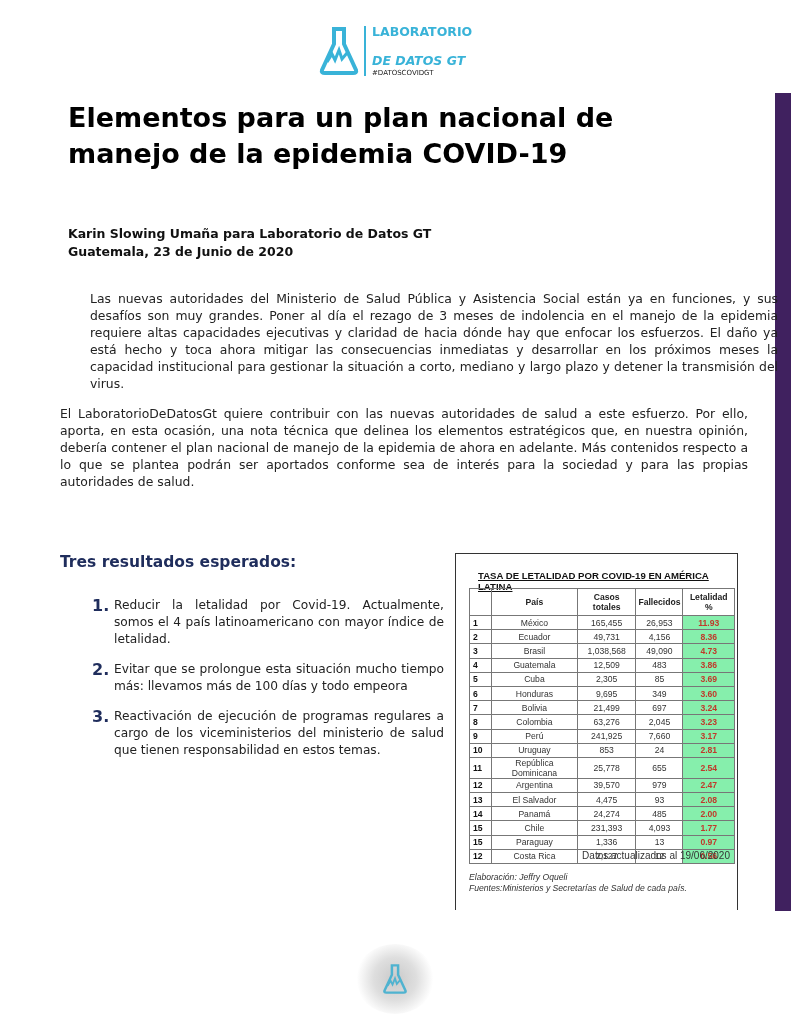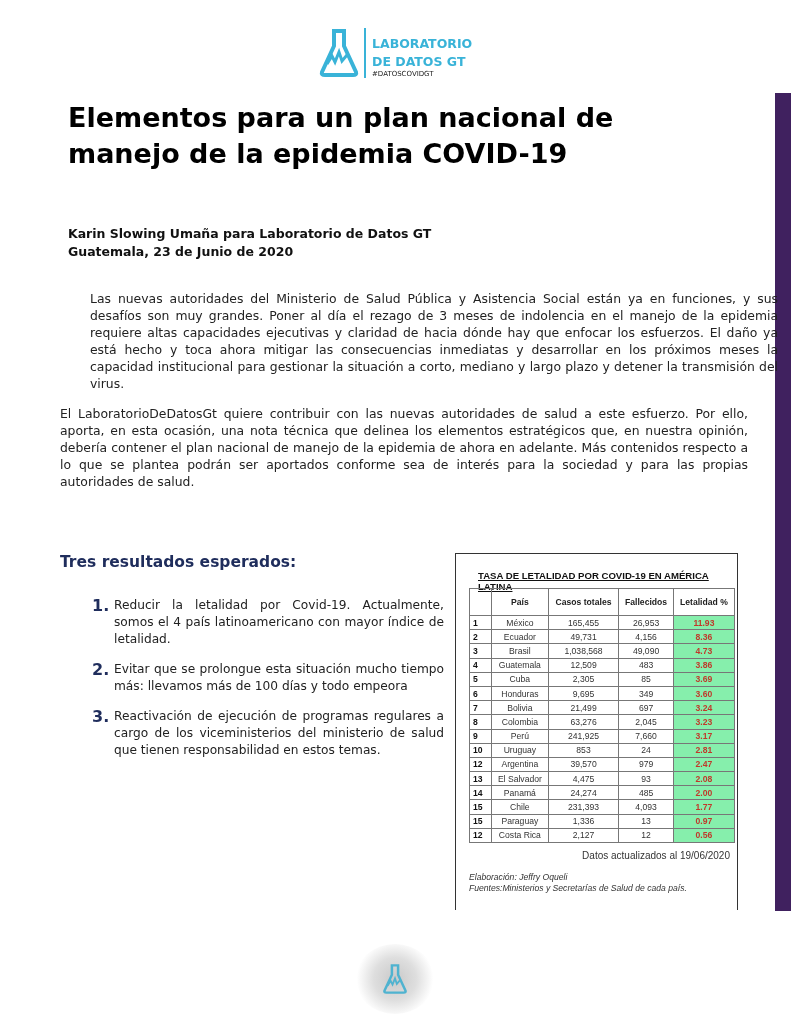--- a/index.html
+++ b/index.html
@@ -1,23 +1,23 @@
 <!DOCTYPE html>
 <html><head>
 <meta charset="utf-8">
 <style>
   html, body { margin:0; padding:0; }
   body { width:791px; height:1024px; background:#ffffff; position:relative; overflow:hidden;
          font-family:"DejaVu Sans", sans-serif; color:#222; }
-  .logo { position:absolute; left:318px; top:26px; height:52px; display:flex; align-items:flex-end; }
+  .logo { position:absolute; left:318px; top:26px; height:52px; display:flex; align-items:flex-start; }
   .logo svg { width:42px; height:50px; }
   .logo .sep { width:2px; height:50px; background:#39b3d8; margin:0 6px 0 4px; }
   .logo .words { display:flex; flex-direction:column; line-height:1; }
   .logo .w1, .logo .w2 { font-family:"DejaVu Sans", sans-serif; font-weight:bold; color:#39b3d8; font-size:12.5px; letter-spacing:0px; }
-  .logo .w2 { margin-top:5px; }
+  .logo .w2 { margin-top:16px;font-style:italic; }
   .logo .w3 { font-weight:normal; font-size:7px; color:#222; margin-top:3px; }
   .side-bar { position:absolute; left:775px; top:93px; width:16px; height:818px; background:#40215f; }
   .title { position:absolute; left:68px; top:100px; width:620px; margin:0;
            font-family:"DejaVu Sans", sans-serif; font-weight:bold; font-size:27px; line-height:36px; color:#000000; }
   .byline { position:absolute; left:68px; top:225px; font-weight:bold; font-size:12.5px; line-height:18px; color:#111; }
   .para { position:absolute; left:60px; width:688px; font-size:12.4px; line-height:17px; color:#222; text-align:justify; margin:0; }
   .p1 { top:290px;margin-left:30px; }
   .p2 { top:405px; }
   .section-h { position:absolute; left:60px; top:553px; font-weight:bold; font-size:15.5px; color:#1f2d5c; margin:0; }
   .goals { position:absolute; left:92px; top:597px; width:352px; margin:0; padding:0; list-style:none; }
@@ -160,20 +160,27 @@
           <td class="let">3.17</td>
         </tr>
         <tr>
           <td class="rank">10</td>
           <td>Uruguay</td>
           <td>853</td>
           <td>24</td>
           <td class="let">2.81</td>
         </tr>
         <tr>
+          <td class="rank">11</td>
+          <td>República Dominicana</td>
+          <td>25,778</td>
+          <td>655</td>
+          <td class="let">2.54</td>
+        </tr>
+        <tr>
           <td class="rank">12</td>
           <td>Argentina</td>
           <td>39,570</td>
           <td>979</td>
           <td class="let">2.47</td>
         </tr>
         <tr>
           <td class="rank">13</td>
           <td>El Salvador</td>
           <td>4,475</td>

